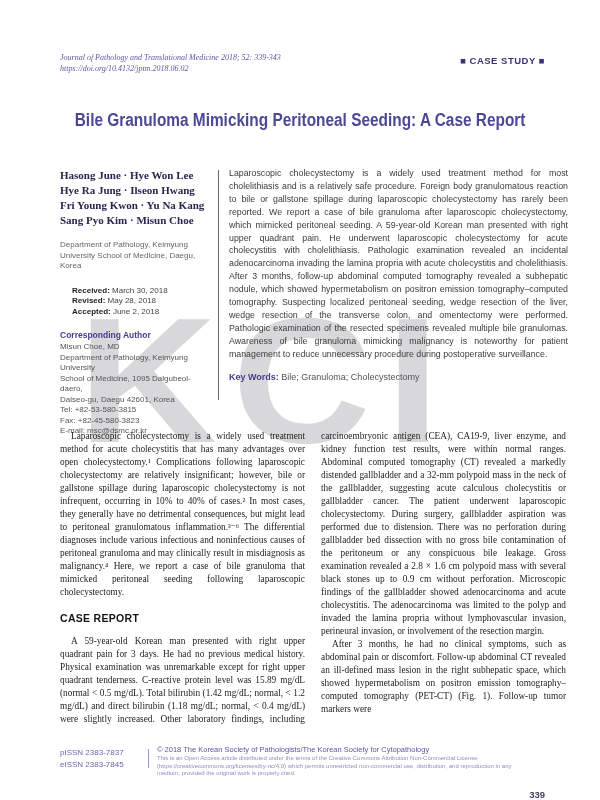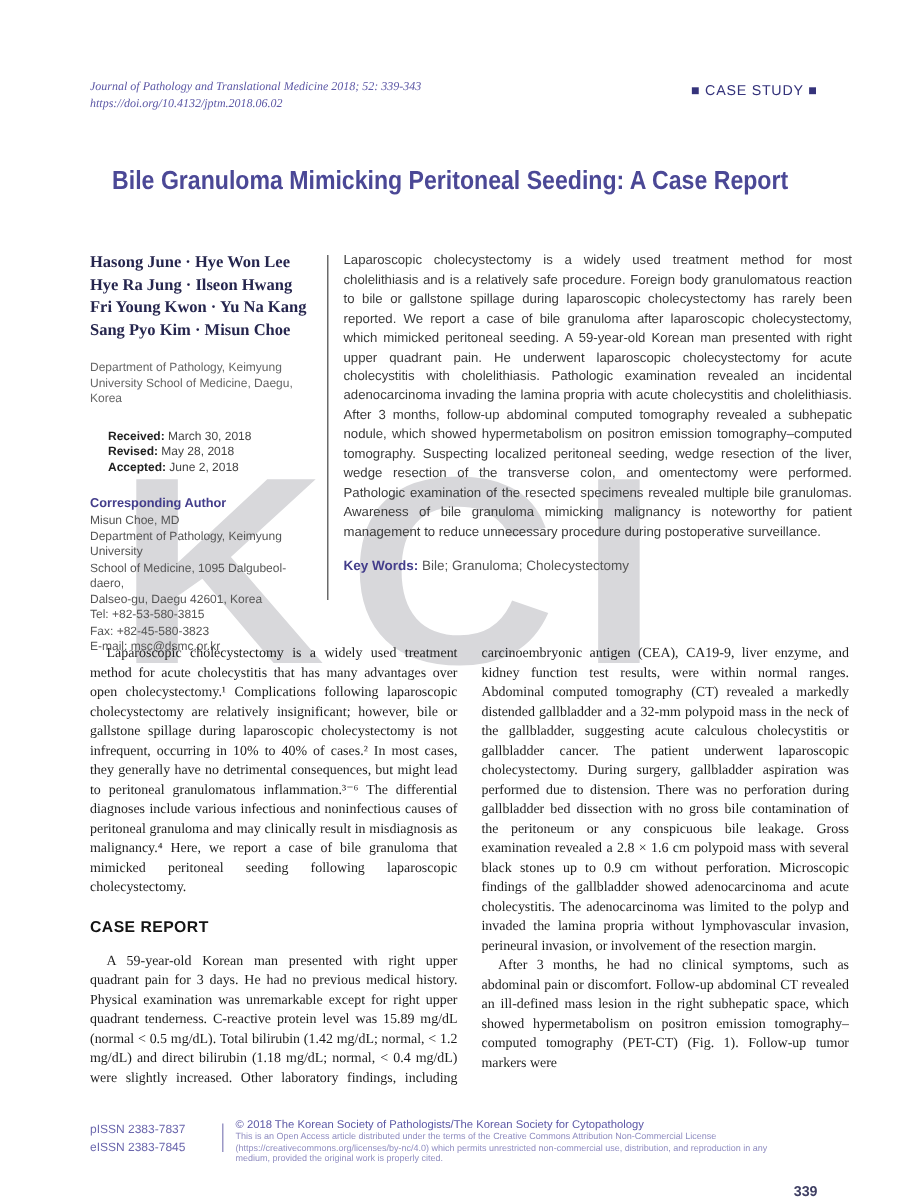--- a/index.html
+++ b/index.html
@@ -16,21 +16,21 @@
     transform:scaleX(1.08); transform-origin:left center;
     user-select:none;
   }
   .layer { position:absolute; inset:0; z-index:1; }
   .journal-meta {
     position:absolute; left:60px; top:52px;
     font-style:italic; font-size:8px; line-height:11px; color:#5b57a5;
   }
   .badge {
     position:absolute; right:55px; top:55px;
-    font-family:"Liberation Sans", sans-serif; font-weight:normal;
+    font-family:"Liberation Sans", sans-serif; font-weight:bold;
     font-size:9.5px; color:#35337b; letter-spacing:.5px;
   }
   .title {
     position:absolute; left:0; right:0; top:110px; margin:0;
     text-align:center; color:#4b4896;
     font-family:"Liberation Sans", sans-serif; font-weight:bold; font-size:17.5px;
   }
   .title .condensed { display:inline-block; transform:scaleX(.88); transform-origin:center; white-space:nowrap; }
   .leftcol { position:absolute; left:60px; top:168px; width:152px; }
   .authors { font-weight:600; font-size:11px; line-height:15px; color:#26264e; }

